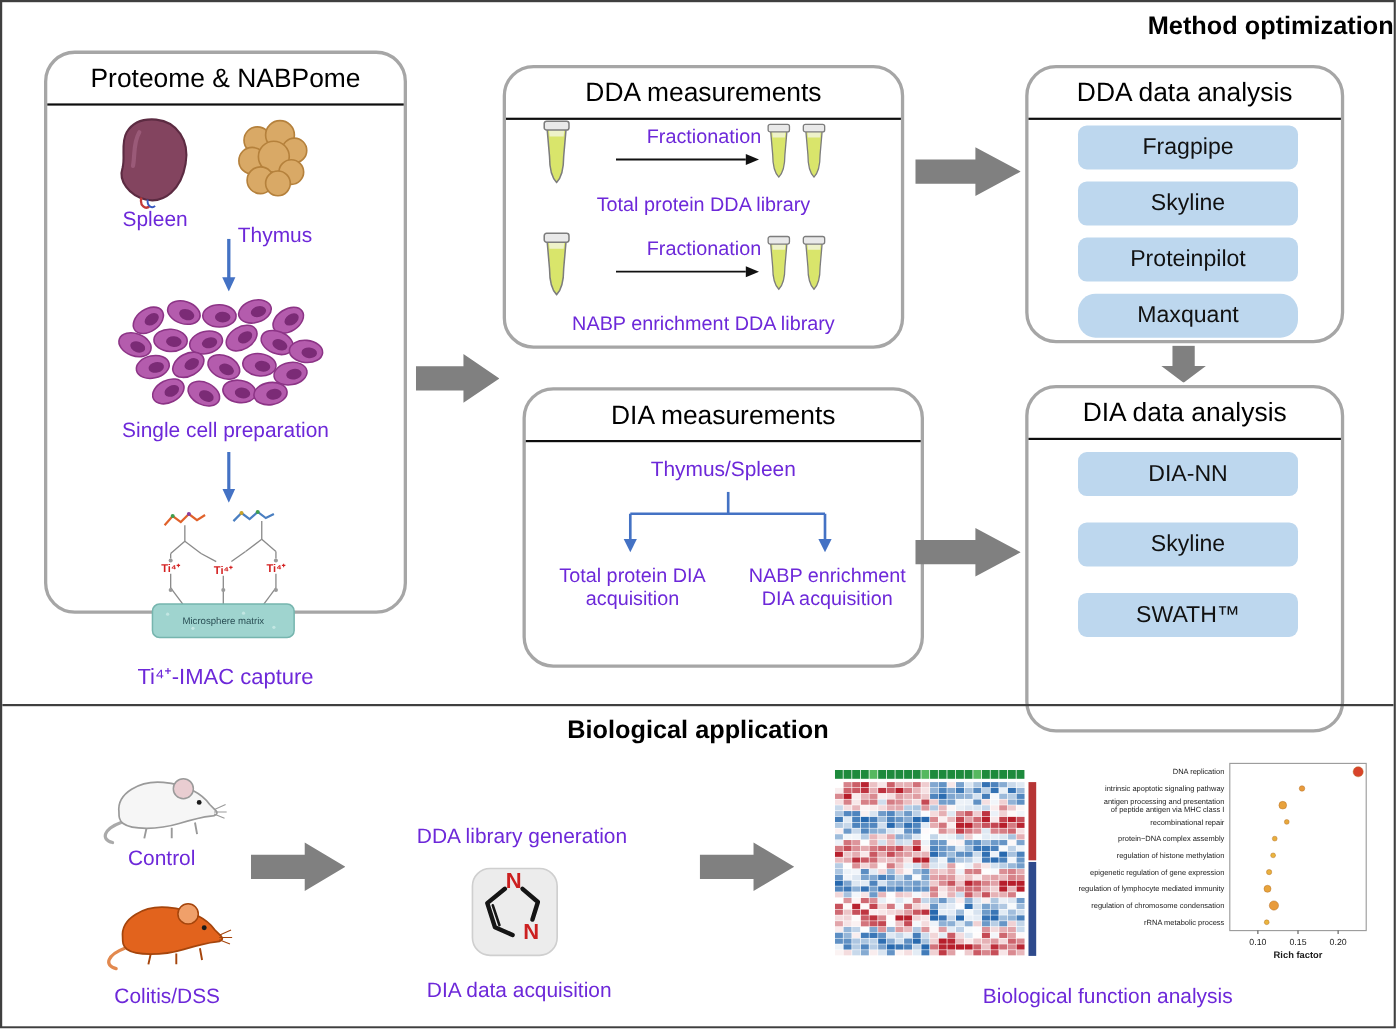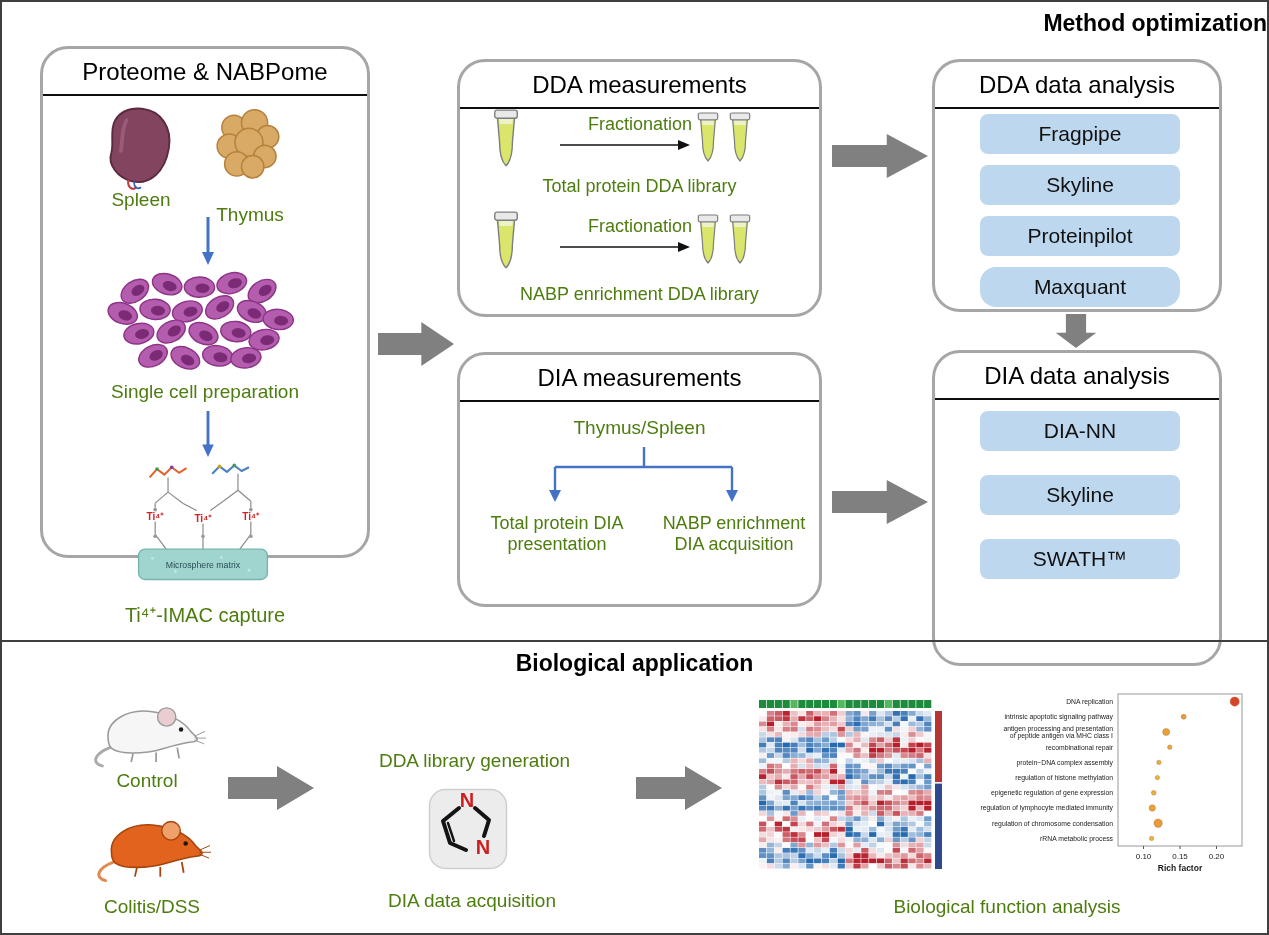--- a/index.html
+++ b/index.html
@@ -2,21 +2,21 @@
 <html><head>
 <meta charset="utf-8">
 <style>
   * { margin:0; padding:0; box-sizing:border-box; }
   body { font-family:"Liberation Sans", sans-serif; background:#fff; color:#111; }
   #page { position:relative; width:1269px; height:935px; background:#fff; border:2px solid #3f3f3f; overflow:hidden; }
   .abs { position:absolute; }
   .section-title { position:absolute; left:0; width:100%; text-align:center; font-size:23px; font-weight:bold; color:#000; }
   .box { position:absolute; border:3px solid #a6a6a6; border-radius:28px; background:#fff; }
   .box-title { width:100%; text-align:center; font-size:24px; color:#000; padding:9px 0 8px; border-bottom:2px solid #0d0d0d; }
-  .label { position:absolute; text-align:center; color:#4d7c0f; }
+  .label { position:absolute; text-align:center; color:#6d28d9; }
   .f18 { font-size:18px; line-height:21px; }
   .f19 { font-size:19px; }
   .f20 { font-size:20px; }
   .pill { position:absolute; left:45px; width:200px; height:40px; background:#bdd7ee; border-radius:8px;
           display:flex; align-items:center; justify-content:center; font-size:21px; color:#111; }
   .block-arrow-right { position:absolute; background:#808080;
       clip-path:polygon(0 27%, 57% 27%, 57% 4%, 100% 50%, 57% 96%, 57% 73%, 0 73%); }
   .block-arrow-down { position:absolute; background:#808080;
       clip-path:polygon(27% 0, 73% 0, 73% 55%, 96% 55%, 50% 100%, 4% 55%, 27% 55%); }
   .divider { position:absolute; left:0; width:100%; height:0; border-top:2px solid #3f3f3f; }
@@ -234,34 +234,34 @@
     </svg>
     <svg class="abs" style="left:236px; top:150px;" width="24" height="54" viewBox="0 0 26 56">
         <use href="#tube-shape"></use>
       </svg>
     <svg class="abs" style="left:268px; top:150px;" width="24" height="54" viewBox="0 0 26 56">
         <use href="#tube-shape"></use>
       </svg>
     <div class="label f18" style="left:0; top:222px; width:100%;">NABP enrichment DDA library</div>
   </div>
 
-  <div class="box" style="left:455px; top:350px; width:365px; height:255px;">
+  <div class="box" style="left:473px; top:350px; width:365px; height:255px;">
     <div class="box-title">DIA measurements</div>
     <div class="label f19" style="left:0; top:62px; width:100%;">Thymus/Spleen</div>
     <svg class="abs" style="left:30px; top:92px;" width="305" height="58" viewBox="0 0 305 58">
       <g stroke="#4472c4" stroke-width="2.4" fill="none">
         <line x1="154" y1="0" x2="154" y2="20"></line>
         <line x1="65" y1="20" x2="242" y2="20"></line>
         <line x1="65" y1="20" x2="65" y2="44"></line>
         <line x1="242" y1="20" x2="242" y2="44"></line>
       </g>
       <polygon points="59,43 71,43 65,55" fill="#4472c4"></polygon>
       <polygon points="236,43 248,43 242,55" fill="#4472c4"></polygon>
     </svg>
-    <div class="label f18" style="left:8px; top:158px; width:178px;">Total protein DIA presentation</div>
+    <div class="label f18" style="left:8px; top:158px; width:178px;">Total protein DIA acquisition</div>
     <div class="label f18" style="left:190px; top:158px; width:168px;">NABP enrichment DIA acquisition</div>
   </div>
 
   <div class="box" style="left:930px; top:57px; width:290px; height:253px;">
     <div class="box-title">DDA data analysis</div>
     <div class="pill" style="top:52px;">Fragpipe</div>
     <div class="pill" style="top:103px;">Skyline</div>
     <div class="pill" style="top:154px;">Proteinpilot</div>
     <div class="pill" style="top:205px;border-radius:16px;">Maxquant</div>
   </div>

